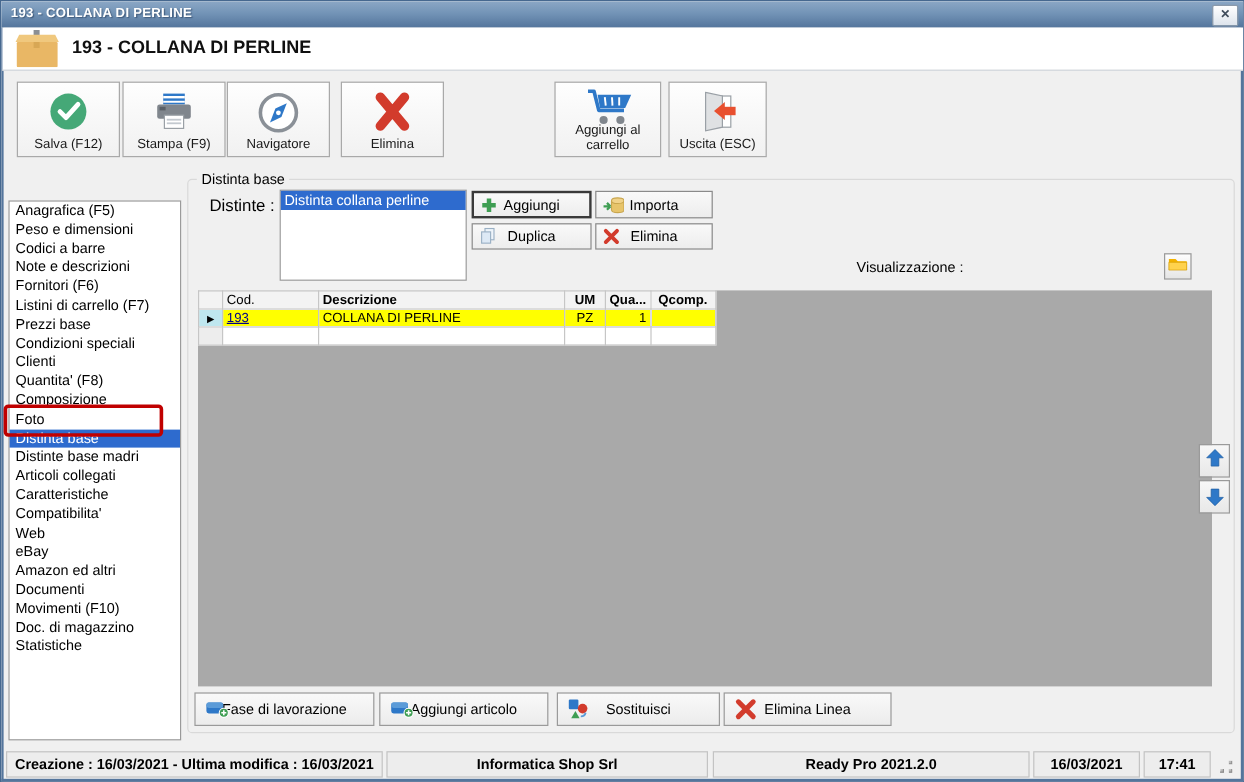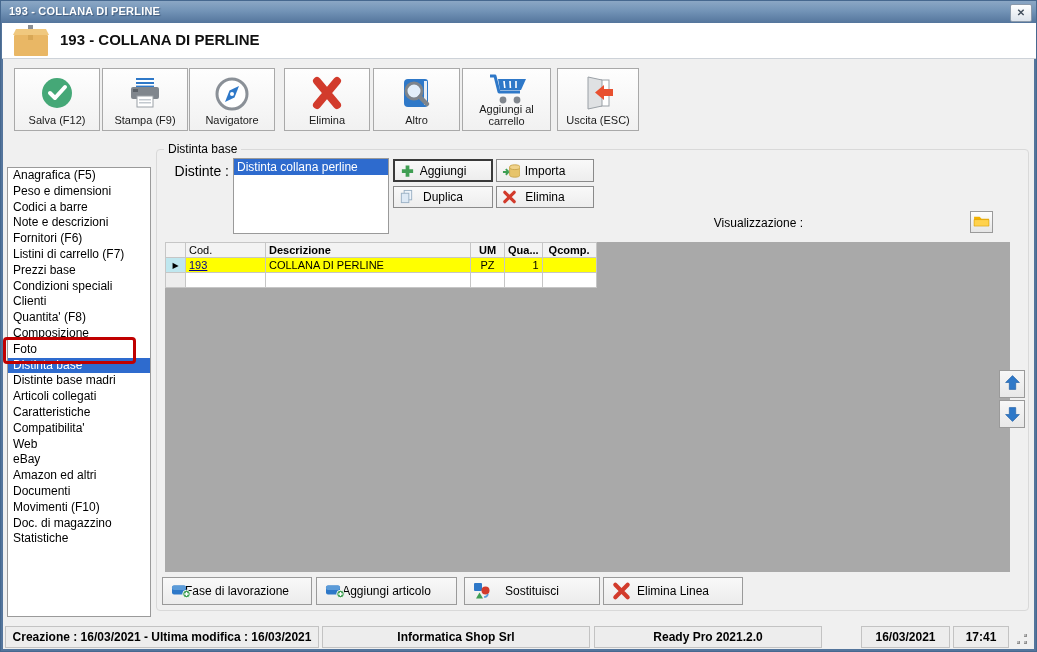--- a/index.html
+++ b/index.html
@@ -87,21 +87,21 @@
   #arrow-up{top:220px;} #arrow-down{top:250px;}
 
   .bbtn{position:absolute;top:427px;height:28px;background:linear-gradient(#f9f9f9,#ececec);border:1px solid #9a9a9a;
     box-sizing:border-box;font-size:12px;display:flex;align-items:center;justify-content:center;cursor:pointer;color:#000;}
   .bbtn .pico{position:absolute;left:8px;top:50%;transform:translateY(-50%);display:flex;}
   #bb-fase{left:5px;width:150px;} #bb-agg{left:159px;width:141px;} #bb-sost{left:307px;width:136px;} #bb-elim{left:446px;width:140px;}
 
   
   .seg{position:absolute;top:625px;height:22px;background:#ededed;border:1px solid #c3c3c3;box-sizing:border-box;
     display:flex;align-items:center;justify-content:center;font-size:12px;font-weight:bold;color:#000;white-space:nowrap;}
-  #s1{left:4px;width:314px;} #s2{left:321px;width:268px;} #s3{left:593px;width:228px;} #s4{left:860px;width:89px;} #s5{left:952px;width:56px;}
+  #s1{left:4px;width:314px;} #s2{left:321px;width:268px;} #s3{left:593px;width:264px;} #s4{left:860px;width:89px;} #s5{left:952px;width:56px;}
   .grip{position:absolute;left:1016px;top:633px;width:10px;height:10px;cursor:nwse-resize;}
   .grip i{position:absolute;width:3px;height:3px;background:#b9b9b9;box-shadow:inset -1px -1px 0 #8f8f8f;}
 </style>
 </head>
 <body>
 
 <div class="window">
 
   <div class="titlebar">
     <span class="titlebar-text">193 - COLLANA DI PERLINE</span>
@@ -157,31 +157,20 @@
     </span>
     <span class="lbl">Navigatore</span>
   </div>
   <div class="tbtn" id="tb-elimina">
     <span class="ico">
       <svg width="36" height="34" viewBox="0 0 36 34">
           <path d="M8 5 L28 29 M28 5 L8 29" stroke="#d23b2c" stroke-width="8" stroke-linecap="round"></path>
         </svg>
     </span>
     <span class="lbl">Elimina</span>
-  </div>
-  <div class="tbtn" id="tb-altro">
-    <span class="ico">
-      <svg width="36" height="36" viewBox="0 0 36 36">
-        <path d="M9 3 h17 a3 3 0 0 1 3 3 v22 a3 3 0 0 1 -3 3 h-17 a4 4 0 0 1 -4 -4 v-20 a4 4 0 0 1 4 -4 z" fill="#2e78c8"></path>
-        <rect x="25" y="5" width="3" height="24" fill="#e8eef5"></rect>
-        <circle cx="15" cy="15" r="8" fill="#f2f8fd" fill-opacity="0.92" stroke="#7d848b" stroke-width="3"></circle>
-        <line x1="21" y1="21" x2="28" y2="28" stroke="#7d848b" stroke-width="4.5" stroke-linecap="round"></line>
-      </svg>
-    </span>
-    <span class="lbl">Altro</span>
   </div>
   <div class="tbtn" id="tb-carrello">
     <span class="ico">
       <svg width="42" height="34" viewBox="0 0 42 34">
         <path d="M4 3 h5 l4 16 h21" fill="none" stroke="#2e78c8" stroke-width="3" stroke-linejoin="round"></path>
         <polygon points="12,6 40,6 35,17 14,17" fill="#2e78c8"></polygon>
         <line x1="18" y1="8" x2="18.8" y2="15" stroke="#fff" stroke-width="1.6"></line>
         <line x1="24" y1="8" x2="24.4" y2="15" stroke="#fff" stroke-width="1.6"></line>
         <line x1="30" y1="8" x2="30" y2="15" stroke="#fff" stroke-width="1.6"></line>
         <circle cx="17" cy="27" r="3.4" fill="#80868d"></circle>

